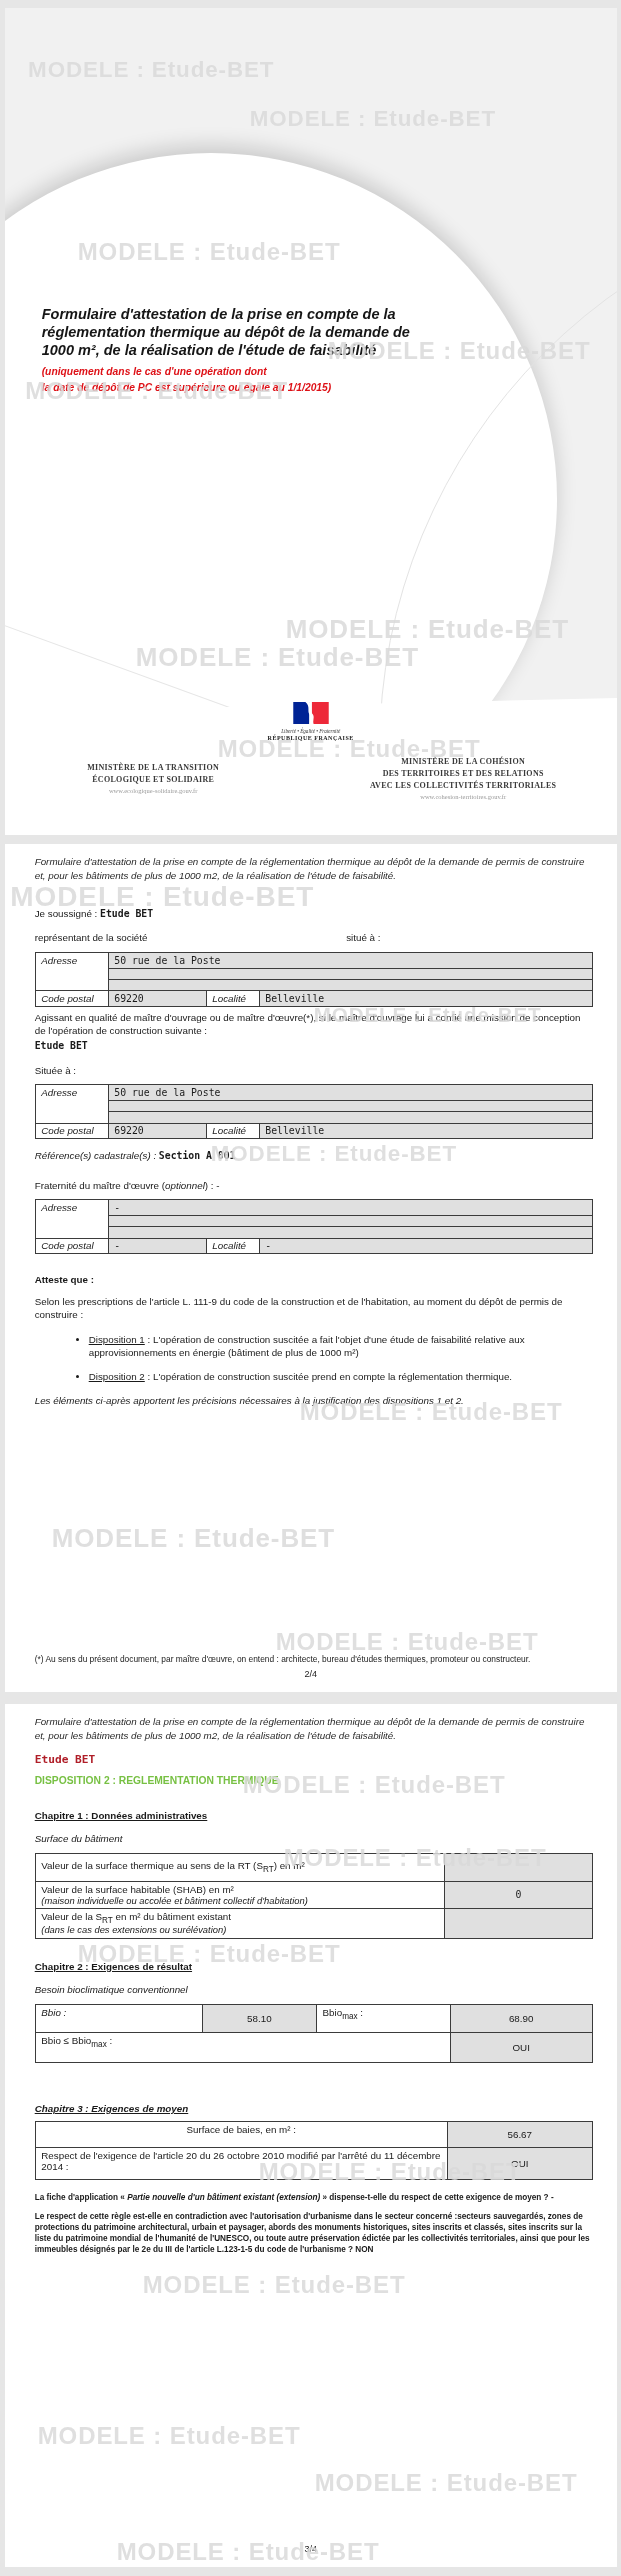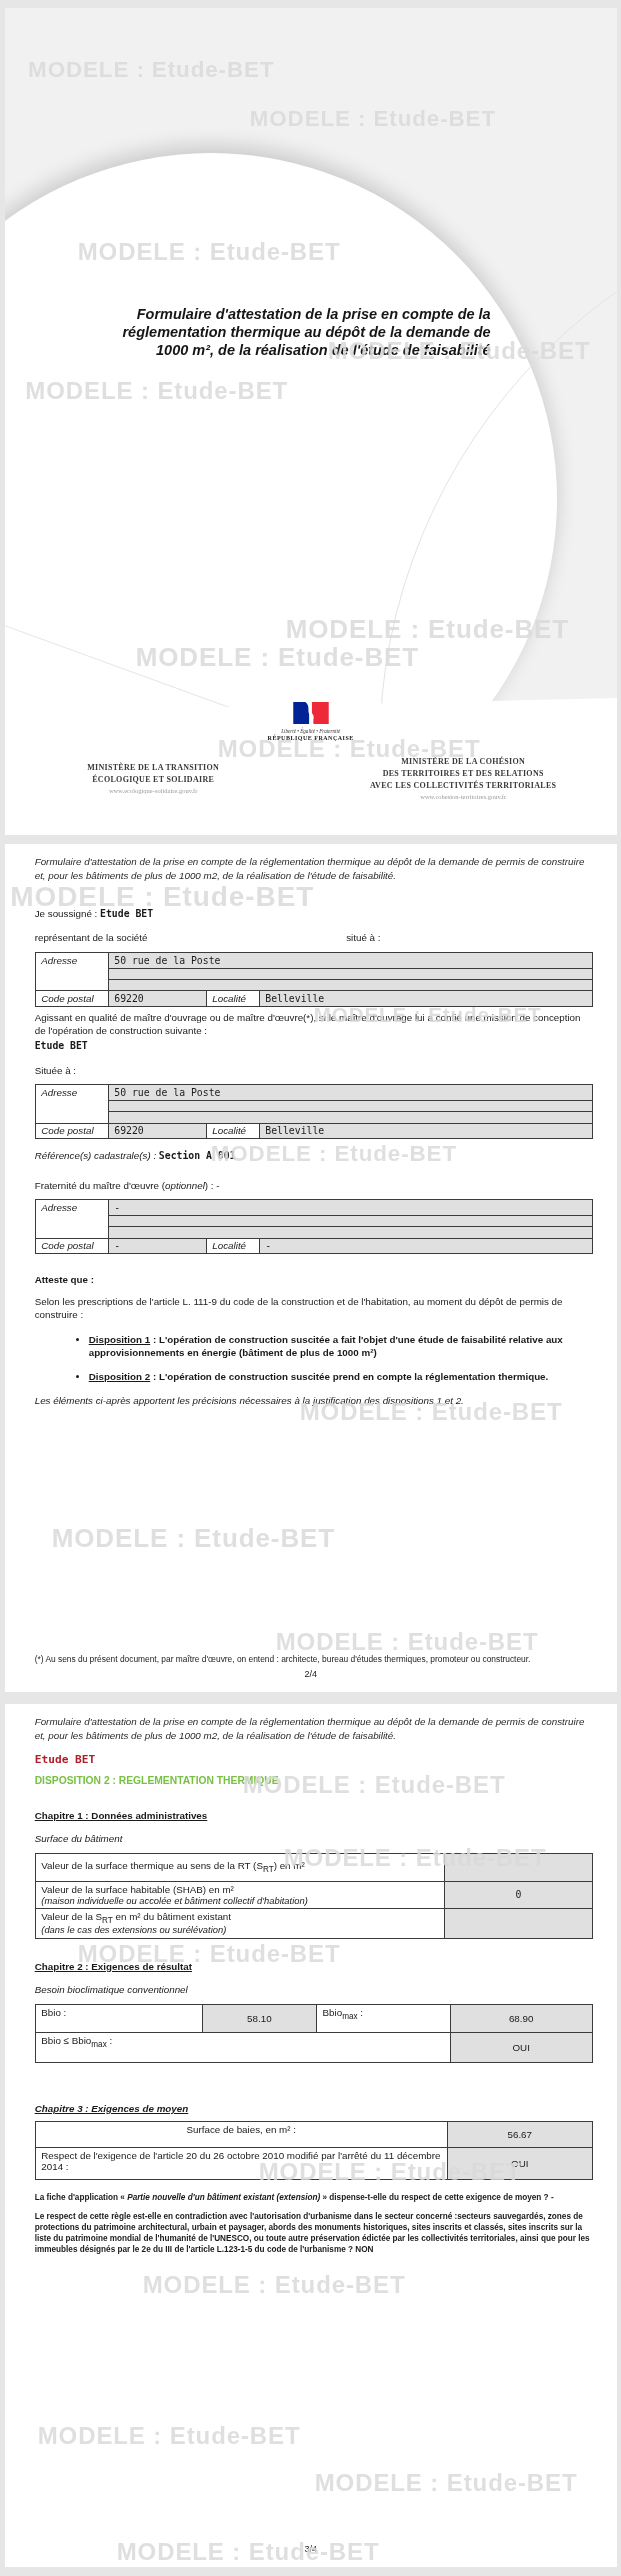--- a/index.html
+++ b/index.html
@@ -15,21 +15,21 @@
       letter-spacing:0.9px;white-space:nowrap;pointer-events:none;}
   
   .cover-circle{position:absolute;left:-140px;top:145px;width:692px;height:692px;
       border-radius:50%;background:#ffffff;box-shadow:0 -7.5px 20.6px rgba(0,0,0,.16);z-index:0;}
   .arc-a{position:absolute;left:374px;top:180px;width:1122px;height:1122px;border-radius:50%;
       border:0.9px solid #e3e3e3;z-index:0;}
   .arc-b{position:absolute;left:-37px;top:655px;width:281px;border-top:0.9px solid #e6e6e6;
       transform:rotate(20deg);z-index:0;}
   .cover-band{position:absolute;left:-18.7px;top:697px;width:655px;height:159px;background:#ffffff;
       transform:rotate(-1.3deg);z-index:1;}
-  .cover-title{position:absolute;left:37px;top:297px;width:449px;text-align:right;z-index:2;}
+  .cover-title{position:absolute;left:37px;top:297px;width:449px;text-align:left;z-index:2;}
   .cover-title .t-line{font-weight:bold;font-style:italic;font-size:14.5px;line-height:18px;color:#161616;}
   .cover-sub{margin-top:5.6px;}
   .cover-sub .s-line{font-weight:bold;font-style:italic;font-size:10.3px;line-height:16px;color:#de1117;}
   .logo-block{position:absolute;left:0;right:0;top:694px;text-align:center;z-index:2;}
   .logo-motto{font-family:"Liberation Serif",serif;font-style:italic;font-size:5.1px;color:#333;margin-top:0.9px;}
   .logo-republic{font-family:"Liberation Serif",serif;font-weight:bold;font-size:6px;
       letter-spacing:0.5px;color:#222;margin-top:0.9px;}
   .ministry{position:absolute;z-index:2;text-align:center;font-family:"Liberation Serif",serif;}
   .ministry .m-line{font-weight:bold;font-size:8px;line-height:12px;color:#3a3a3a;letter-spacing:0.3px;}
   .ministry .m-url{font-size:6.5px;color:#9a9a9a;margin-top:1.9px;}
@@ -65,20 +65,24 @@
 <section class="page" id="page1">
   <div class="cover-circle"></div>
   <div class="arc-a"></div>
   <div class="arc-b"></div>
   <div class="cover-band"></div>
 
   <div class="cover-title">
     <div class="t-line">Formulaire d'attestation de la prise en compte de la</div>
     <div class="t-line">réglementation thermique au dépôt de la demande de</div>
     <div class="t-line">1000 m², de la réalisation de l'étude de faisabilité</div>
+    <div class="cover-sub">
+      <div class="s-line">(uniquement dans le cas d'une opération dont</div>
+      <div class="s-line">la date de dépôt de PC est supérieure ou égale au 1/1/2015)</div>
+    </div>
   </div>
 
   <div class="logo-block">
     <svg width="36" height="22.4" viewBox="0 0 38 24">
       <rect x="0" y="0" width="17" height="24" fill="#002395"></rect>
       <rect x="20" y="0" width="18" height="24" fill="#ed2939"></rect>
       <path d="M13 0 C19 5,14 10,18 14 C21 18,16 21,18 24 L22 24 C20 20,24 16,20 12 C17 8,21 4,17 0 Z" fill="#ffffff"></path>
     </svg>
     <div class="logo-motto">Liberté • Égalité • Fraternité</div>
     <div class="logo-republic">RÉPUBLIQUE FRANÇAISE</div>
@@ -211,21 +215,21 @@
         <td class="gray mono">-</td>
         <td class="lbl">Localité</td>
         <td class="gray mono">-</td>
       </tr>
     </tbody>
       </table>
 
     <p class="txt bold" style="margin-top:18.7px;">Atteste que :</p>
     <p class="txt" style="margin-top:9.4px;">Selon les prescriptions de l'article L. 111-9 du code de la construction et de l'habitation, au moment du dépôt de permis de construire :</p>
 
-    <ul style="margin:11.2px 0 0 0;padding-left:54px;font-weight:bold;">
+    <ul style="margin:11.2px 0 0 0;padding-left:54px;">
       <li class="txt" style="margin-bottom:11.2px;">
         <span class="u">Disposition 1</span><span> : L'opération de construction suscitée a fait l'objet d'une étude de faisabilité relative aux approvisionnements en énergie (bâtiment de plus de 1000 m²)</span>
       </li>
       <li class="txt">
         <span class="u">Disposition 2</span><span> : L'opération de construction suscitée prend en compte la réglementation thermique.</span>
       </li>
     </ul>
 
     <p class="txt" style="margin-top:11.2px;font-style:italic;">Les éléments ci-après apportent les précisions nécessaires à la justification des dispositions 1 et 2.</p>
   </div>
@@ -285,21 +289,21 @@
 
     <table class="doc chap" style="margin-top:7.5px;">
       <colgroup>
           <col style="width:30%">
           <col style="width:20.5%">
           <col style="width:24%">
           <col>
         </colgroup>
       <tbody>
           <tr style="height:28px;">
-        <td style="vertical-align:top;">Bbio :</td>
+        <td style="vertical-align:top;font-style:italic;">Bbio :</td>
         <td class="gray center">58.10</td>
         <td style="vertical-align:top;">
           <span>Bbio</span><sub>max</sub><span> :</span>
         </td>
         <td class="gray center">68.90</td>
       </tr>
       <tr style="height:30px;">
         <td colspan="3" style="vertical-align:top;">
           <span>Bbio ≤ Bbio</span><sub>max</sub><span> :</span>
         </td>

